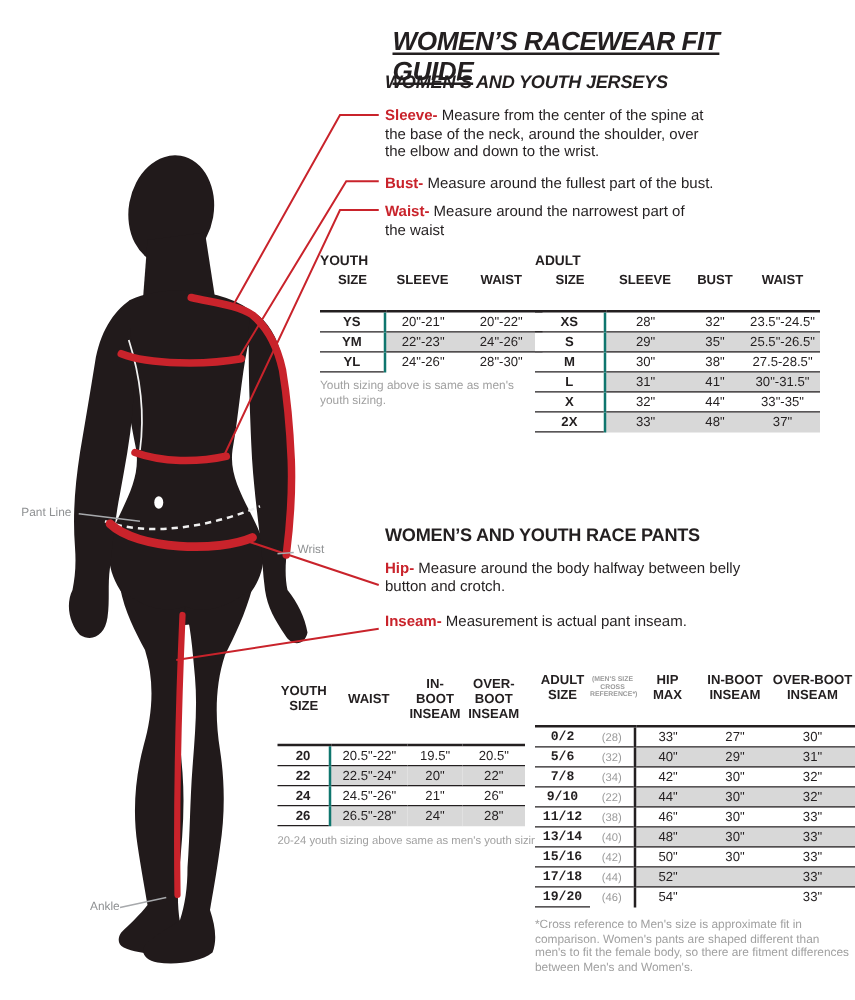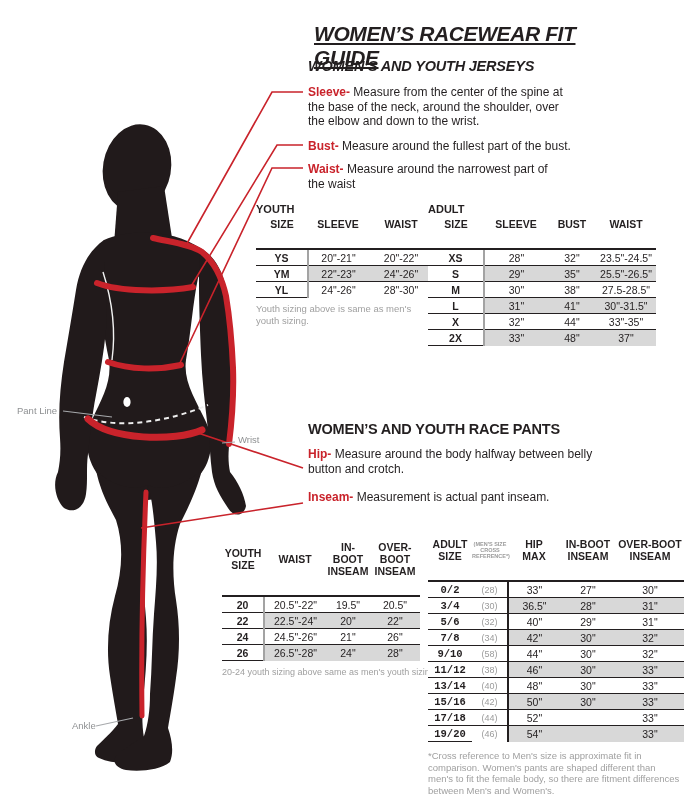--- a/index.html
+++ b/index.html
@@ -17,21 +17,21 @@
   .fig-label{font-size:9.5px;color:#8f9193;}
 
   .tbl-title{font-size:11px;font-weight:700;margin-bottom:3px;}
   table.tbl{border-collapse:collapse;table-layout:fixed;}
   .tbl th,.tbl td{padding:0;text-align:center;vertical-align:middle;font-size:10.5px;}
   .tbl thead th{font-weight:700;border-bottom:2px solid #231f20;padding-bottom:18px;line-height:12px;}
   .tbl tbody td{border-bottom:1px solid #231f20;height:15px;}
   .tbl tbody tr:last-child td{border-bottom:none;}
   .tbl tbody tr:last-child td:first-child{border-bottom:1px solid #231f20;}
   .tbl tbody tr:nth-child(even) td{background:#d8d8d8;}
-  .tbl.div1 tbody td:first-child{border-right:2px solid #a3a3a3;font-weight:700;}
+  .tbl.div1 tbody td:first-child{border-right:2px solid #0f766e;font-weight:700;}
   .tbl.div1 tbody tr:nth-child(even) td:first-child{background:#fff;}
   .tbl.div2 tbody td:first-child{font-weight:700;font-family:Liberation Mono, monospace;}
   .tbl.div2 tbody td:nth-child(2){border-right:2px solid #231f20;color:#9b9b9b;font-size:9px;}
   .tbl.div2 tbody tr:nth-child(even) td:first-child,
   .tbl.div2 tbody tr:nth-child(even) td:nth-child(2){background:#fff;}
   .tiny-hdr{font-size:5.5px;line-height:6px;color:#9b9b9b;font-weight:700;}
   .note{font-size:9.5px;line-height:11.5px;color:#a0a0a0;}
   .nowrap{white-space:nowrap;font-size:9px;}
 </style>
 </head>
@@ -310,43 +310,36 @@
         </thead>
       <tbody>
           <tr>
             <td>0/2</td>
             <td>(28)</td>
             <td>33"</td>
             <td>27"</td>
             <td>30"</td>
           </tr>
           <tr>
-            <td>3/4</td>
-            <td>(30)</td>
-            <td>36.5"</td>
-            <td>28"</td>
-            <td>31"</td>
-          </tr>
-          <tr>
             <td>5/6</td>
             <td>(32)</td>
             <td>40"</td>
             <td>29"</td>
             <td>31"</td>
           </tr>
           <tr>
             <td>7/8</td>
             <td>(34)</td>
             <td>42"</td>
             <td>30"</td>
             <td>32"</td>
           </tr>
           <tr>
             <td>9/10</td>
-            <td>(58)</td>
+            <td>(22)</td>
             <td>44"</td>
             <td>30"</td>
             <td>32"</td>
           </tr>
           <tr>
             <td>11/12</td>
             <td>(38)</td>
             <td>46"</td>
             <td>30"</td>
             <td>33"</td>

